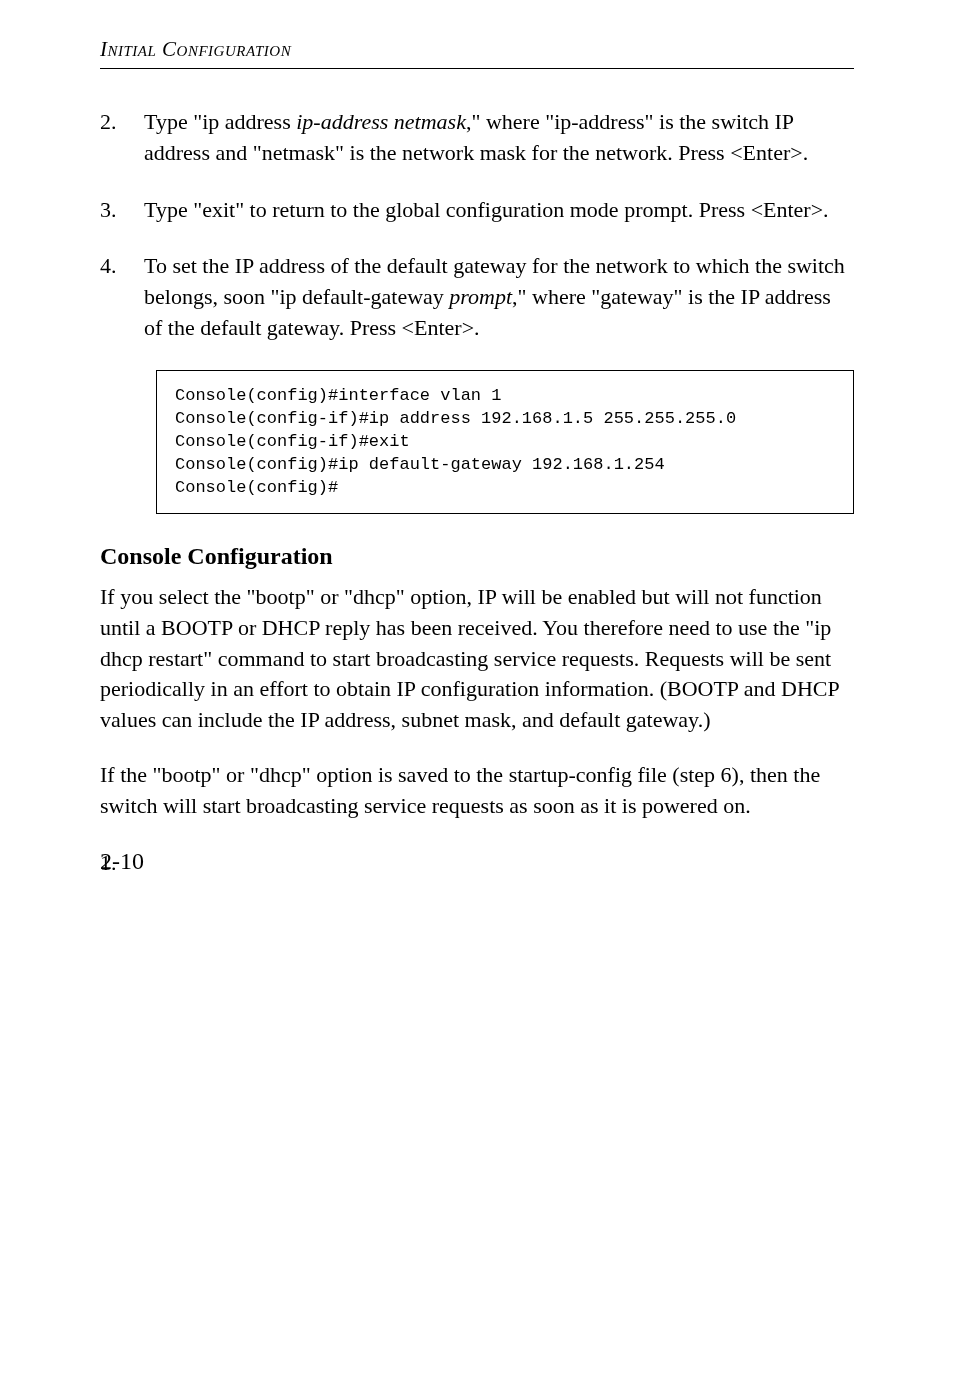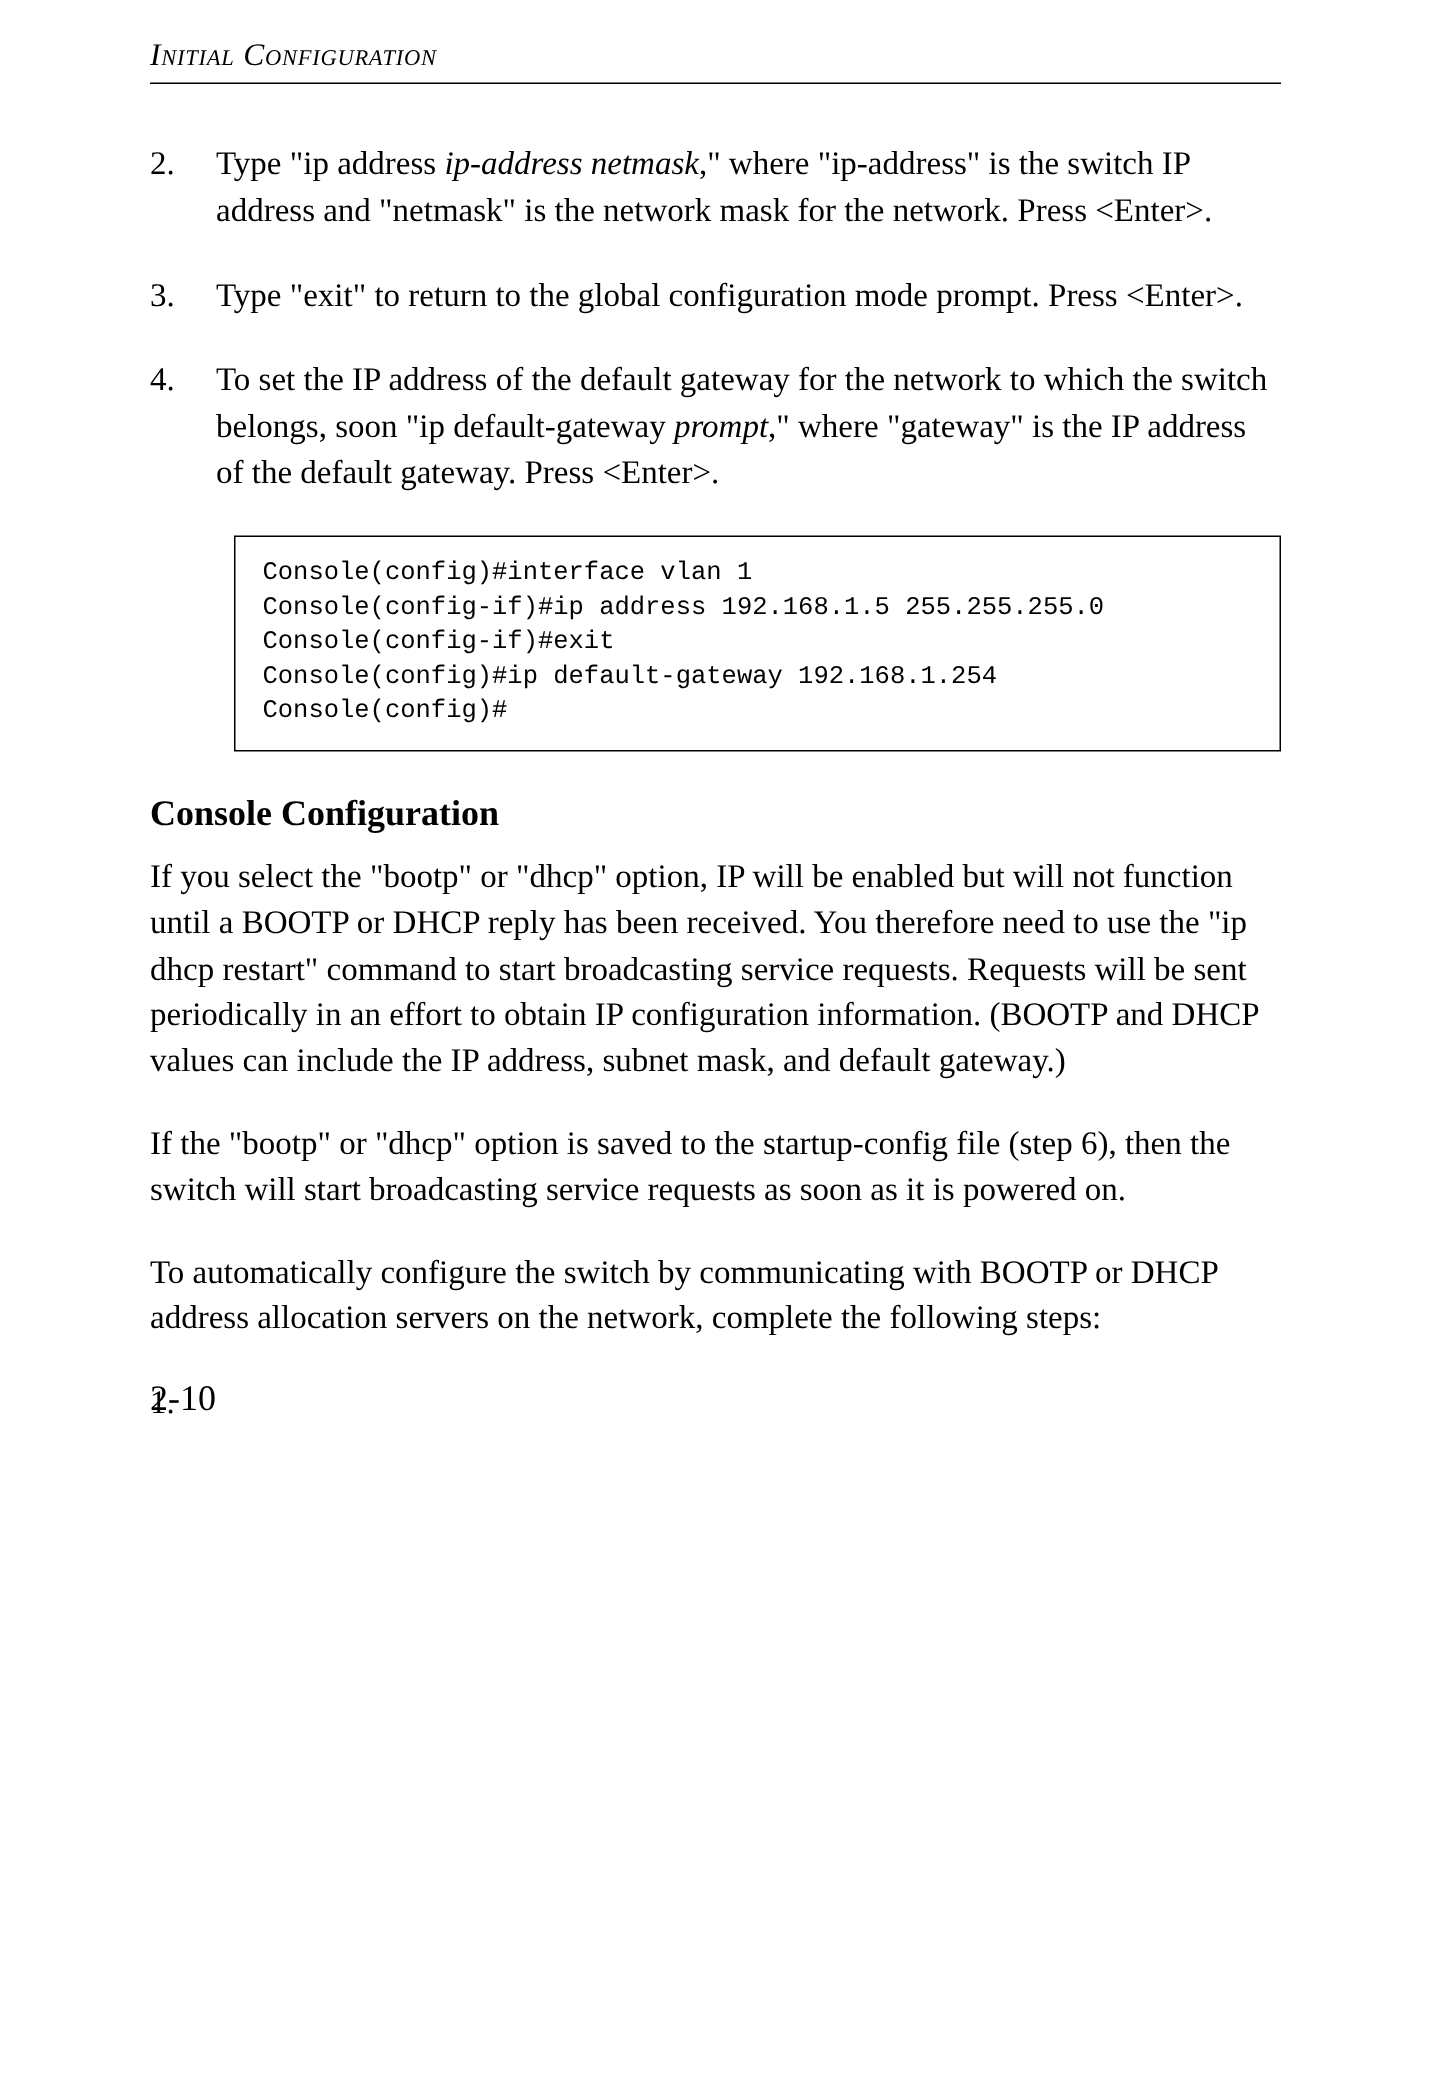--- a/index.html
+++ b/index.html
@@ -6,21 +6,21 @@
     margin: 0;
     padding: 0;
     font-family: Garamond, Georgia, 'Times New Roman', serif;
     color: #000;
     background: #fff;
     width: 954px;
     height: 1388px;
     box-sizing: border-box;
   }
   .page {
-    padding: 24px 100px 40px 100px;
+    padding: 37px 100px 40px 100px;
   }
   .running-head {
     font-variant: small-caps;
     font-style: italic;
     font-size: 21px;
     letter-spacing: 0.5px;
     margin-bottom: 6px;
   }
   .rule {
     border: none;
@@ -95,21 +95,20 @@
     <div class="code-block">Console(config)#interface vlan 1
 Console(config-if)#ip address 192.168.1.5 255.255.255.0
 Console(config-if)#exit
 Console(config)#ip default-gateway 192.168.1.254
 Console(config)#</div>
 
     <h2 class="section">Console Configuration</h2>
 
     <p class="para">If you select the "bootp" or "dhcp" option, IP will be enabled but will not function until a BOOTP or DHCP reply has been received. You therefore need to use the "ip dhcp restart" command to start broadcasting service requests. Requests will be sent periodically in an effort to obtain IP configuration information. (BOOTP and DHCP values can include the IP address, subnet mask, and default gateway.)</p>
     <p class="para">If the "bootp" or "dhcp" option is saved to the startup-config file (step 6), then the switch will start broadcasting service requests as soon as it is powered on.</p>
-    <p class="para">To automatically configure the switch by communicating with BOOTP or DHCP address allocation servers on the network, complete the following steps:</p>
 
     <ol class="steps">
       <li>
         <span class="num">1.</span>
       </li>
     </ol>
 
   </div>
 
   <div class="page-num">2-10</div>

